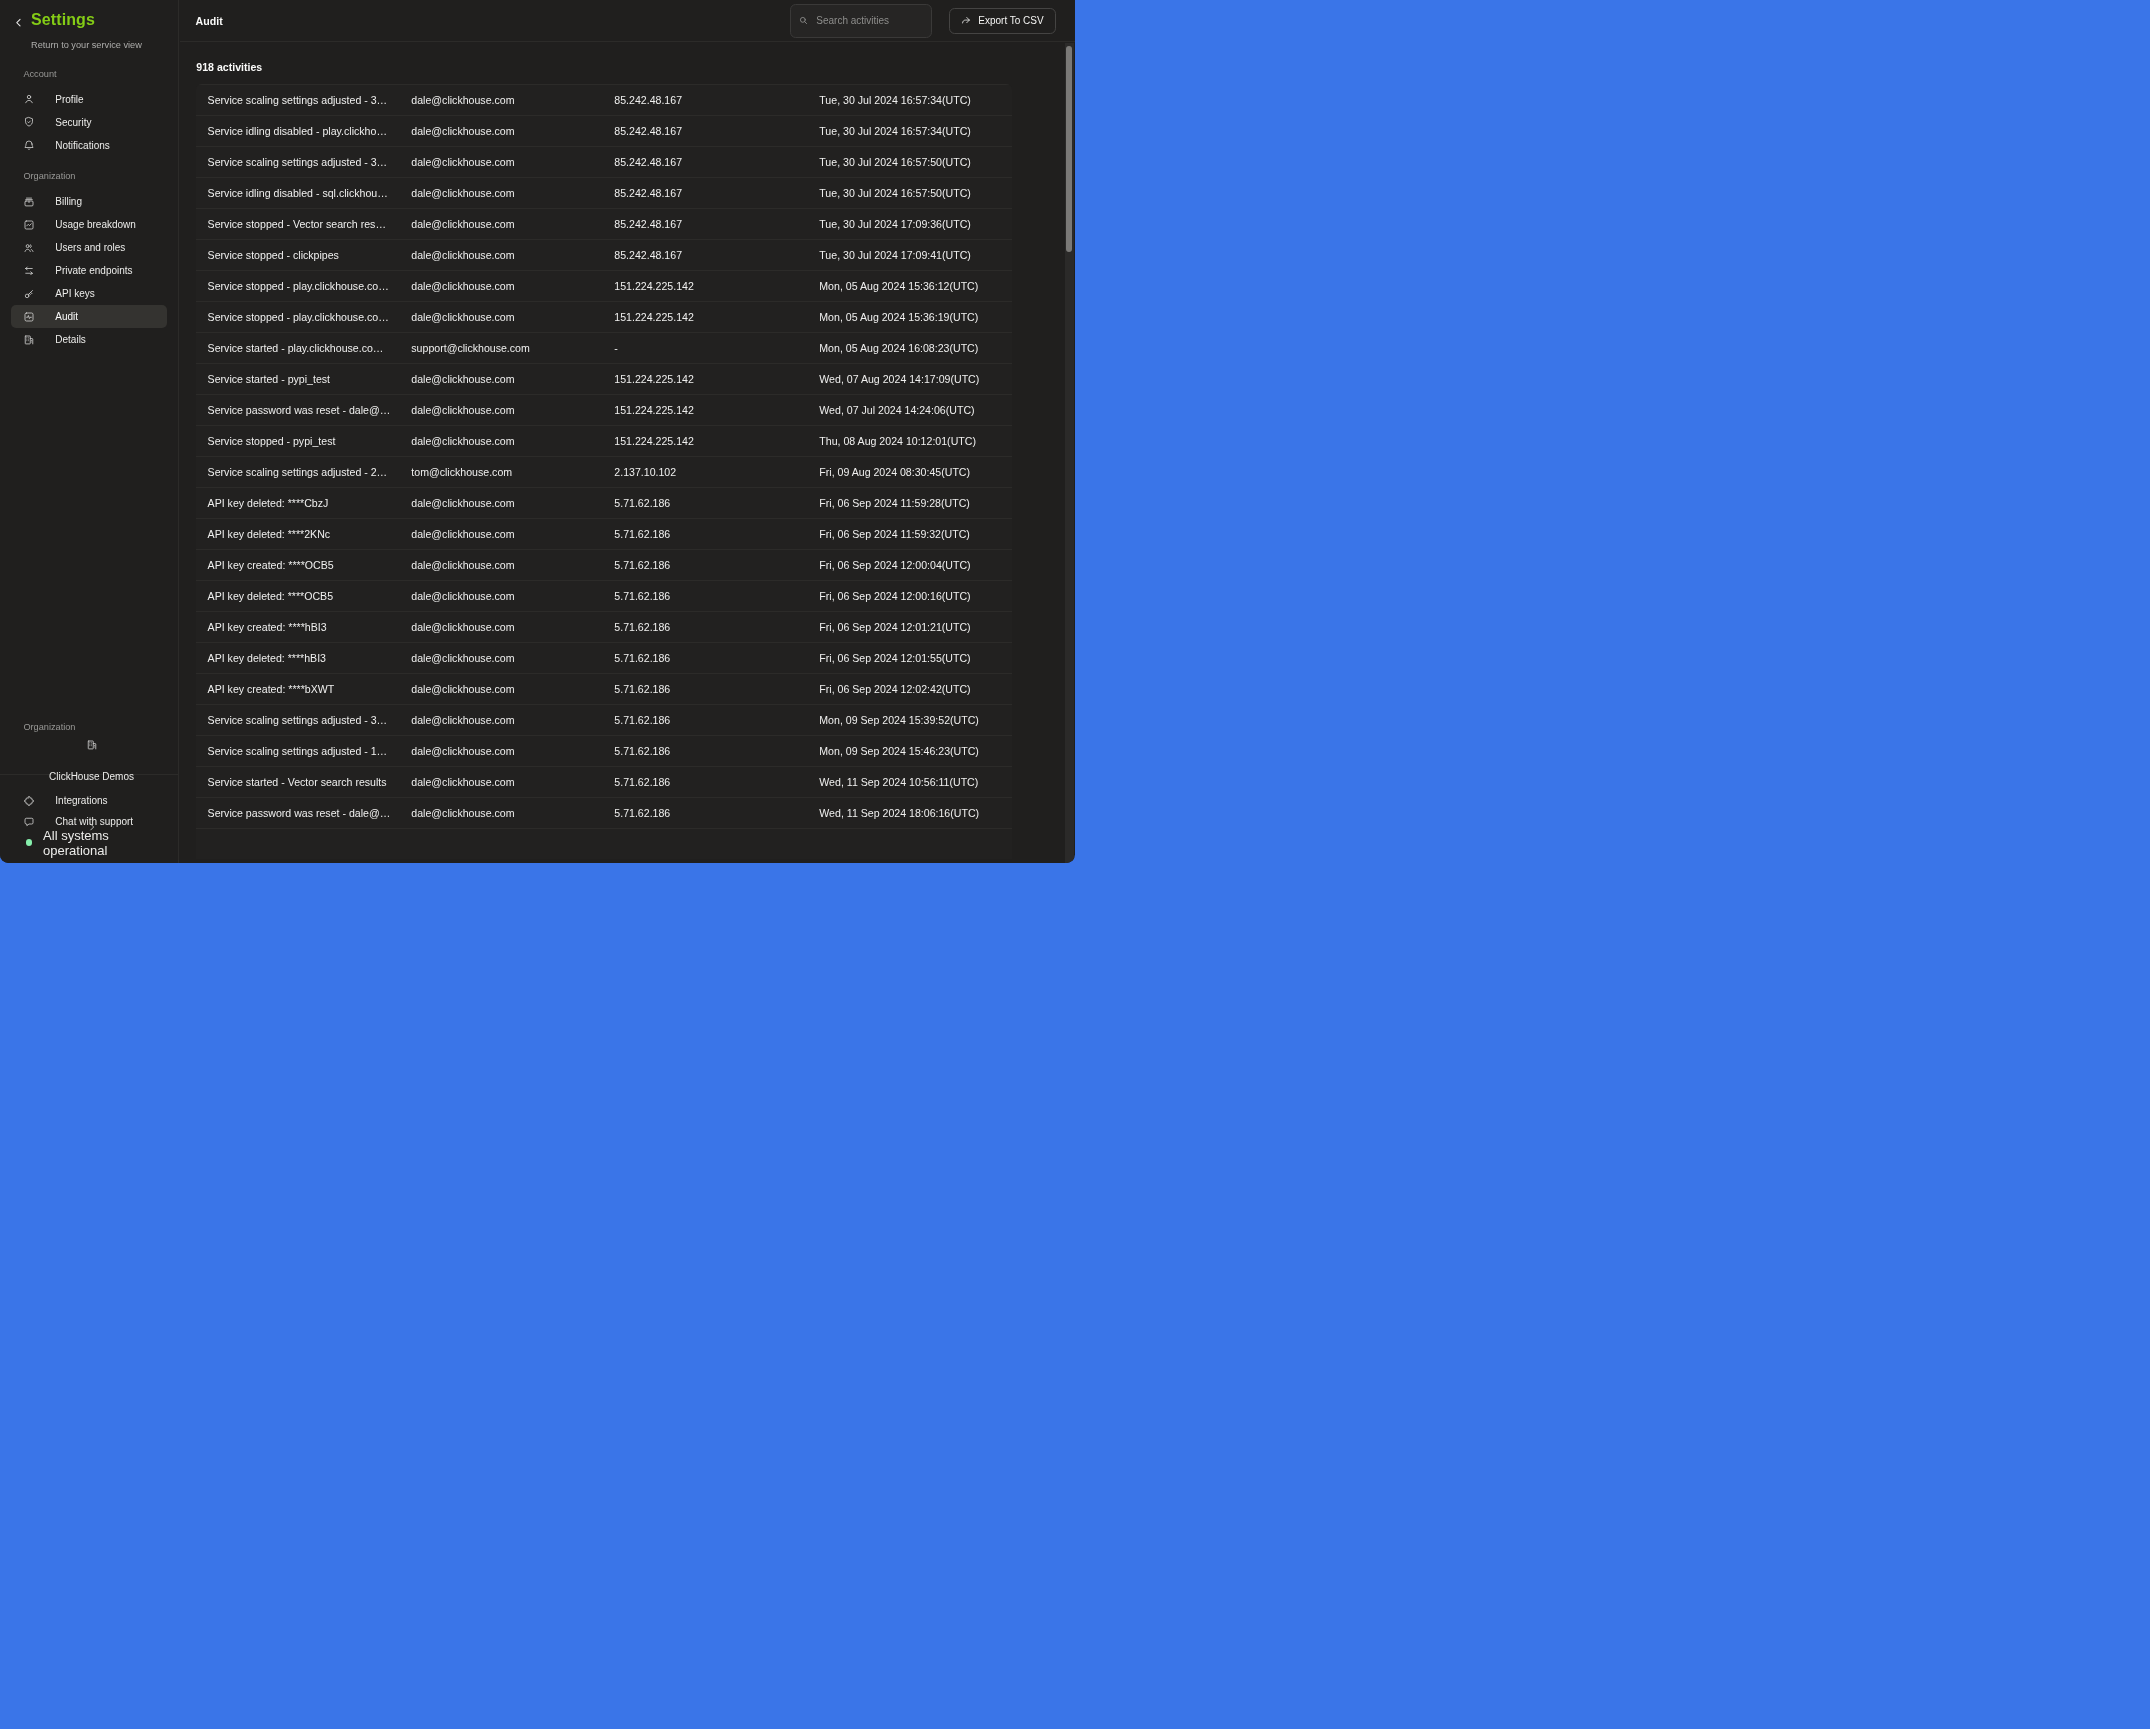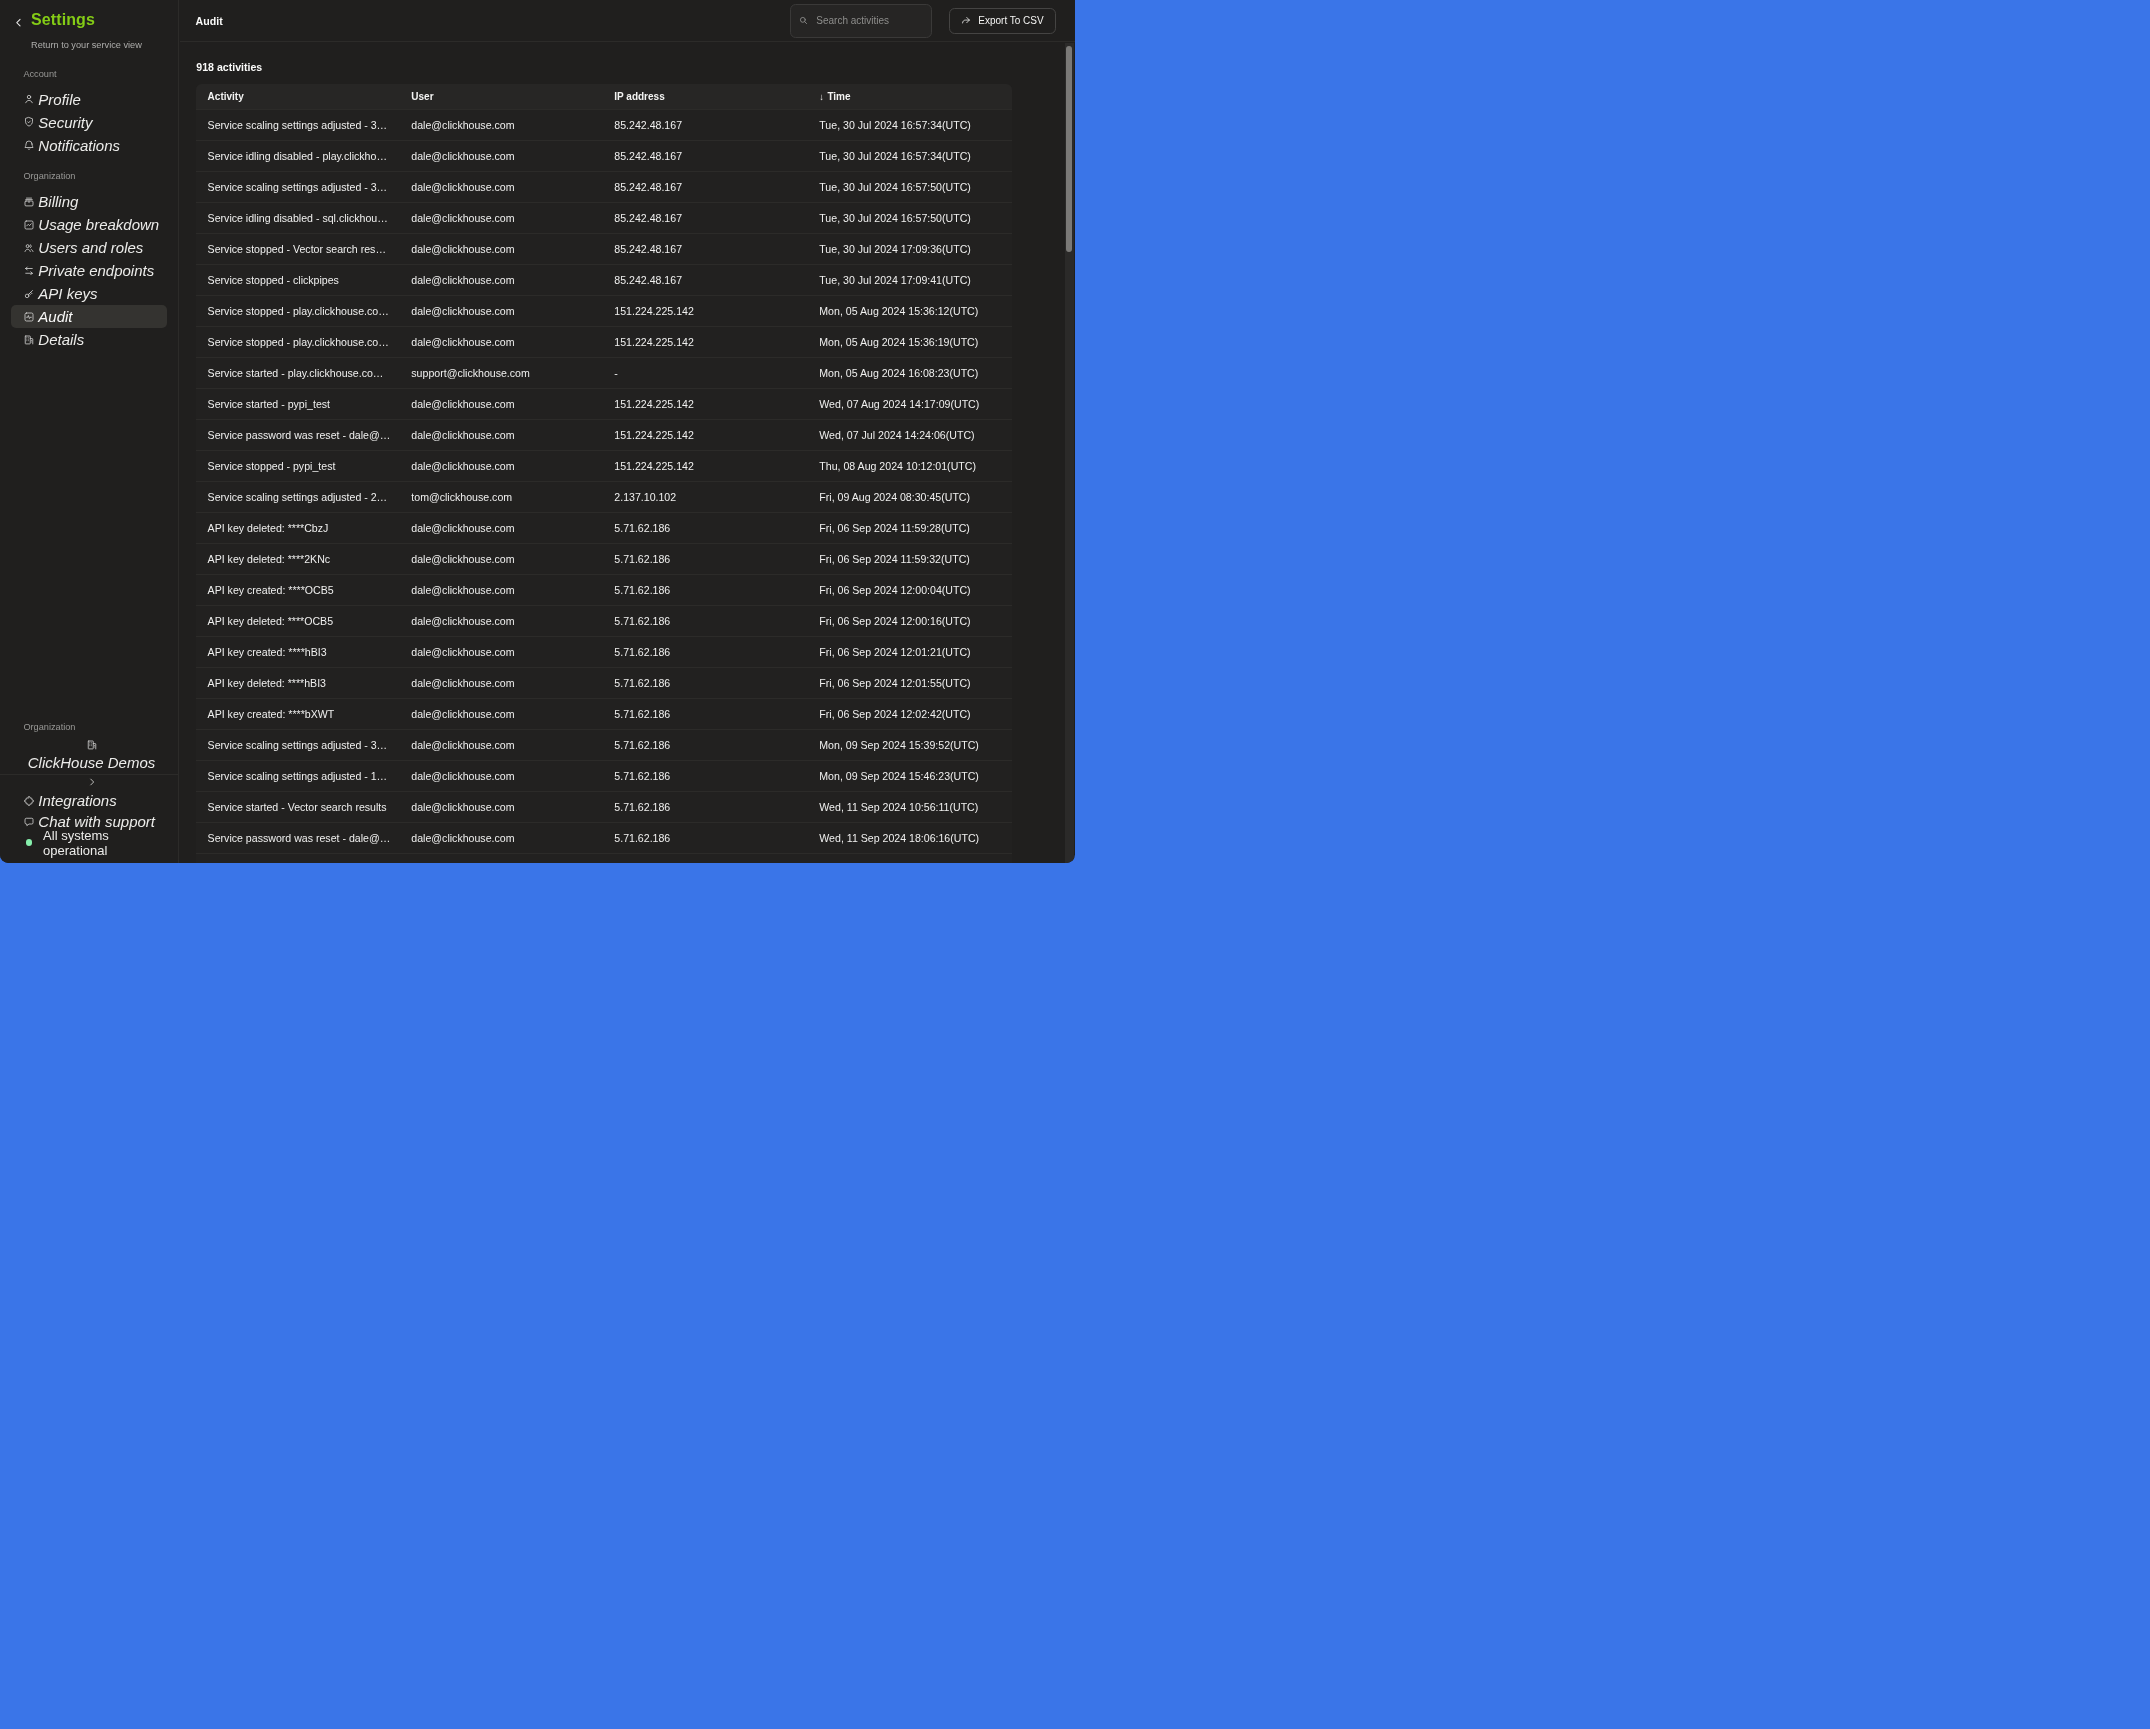--- a/index.html
+++ b/index.html
@@ -26,23 +26,23 @@
     background:none; border:none; color:#e8e8e7; padding:0; cursor:pointer;
     display:flex; align-items:center; justify-content:center;
   }
   .sb-title { margin:0 0 11px 17px; font-size:16px; font-weight:700; color:#84cc16; letter-spacing:0.1px; }
   .sb-sub { margin:5px 0 0 17px; font-size:9.2px; color:#aeaeac; }
   .section-label { margin-left:23.4px; font-size:9.2px; font-weight:500; color:#989896; }
   .label-1 { margin-top:18.4px; }
   .label-2 { margin-top:14px; }
   .menu { margin:9.2px 11.3px 0 11.3px; }
   .sidebar-item {
-    height:23px; display:flex; align-items:center; gap:3px;
+    height:23px; display:flex; align-items:center; gap:20px;
     padding-left:12px; padding-right:7px; border-radius:5px;
-    font-size:15px; color:#ececea; cursor:pointer; white-space:nowrap;font-style:italic;
+    font-size:10px; color:#ececea; cursor:pointer; white-space:nowrap;
   }
   .sidebar-item.selected { background:#343330; color:#fafaf9; }
   .sidebar-item .icn { display:flex; align-items:center; color:#d6d6d4; flex:0 0 auto; }
   .sidebar-bottom { position:absolute; left:0; right:0; bottom:0; padding-bottom:10px; }
   .org-row { margin:6.4px 11.3px 0 11.3px;flex-direction:column; }
   .org-row .spacer { flex:1; }
   .org-row .chev { color:#c9c9c7; display:flex; }
   .sb-divider { height:0.7px; background:#2c2b29; margin-top:12.8px; }
   .bottom-links { margin:15px 11.3px 0 11.3px; }
   .bottom-links .sidebar-item, .status-row { height:21px; }
@@ -288,26 +288,20 @@
               <path d="M19 11.5h-8.5c-4 0-6.7 2.3-7 6.5"></path>
             </svg>
         </span>
         <span>Export To CSV</span>
       </button>
     </div>
 
     <div class="content">
       <div class="count">918 activities</div>
       <div class="table">
-        <div class="thead" id="thead">
-            <div><span>Activity</span></div>
-            <div><span>User</span></div>
-            <div><span>IP address</span></div>
-            <div><span class="sort-arrow">↓</span><span>Time</span></div>
-          </div>
         <div id="tbody">
             <div class="trow">
               <div>Service scaling settings adjusted - 3…</div>
               <div>dale@clickhouse.com</div>
               <div>85.242.48.167</div>
               <div>Tue, 30 Jul 2024 16:57:34(UTC)</div>
             </div>
             <div class="trow">
               <div>Service idling disabled - play.clickho…</div>
               <div>dale@clickhouse.com</div>

